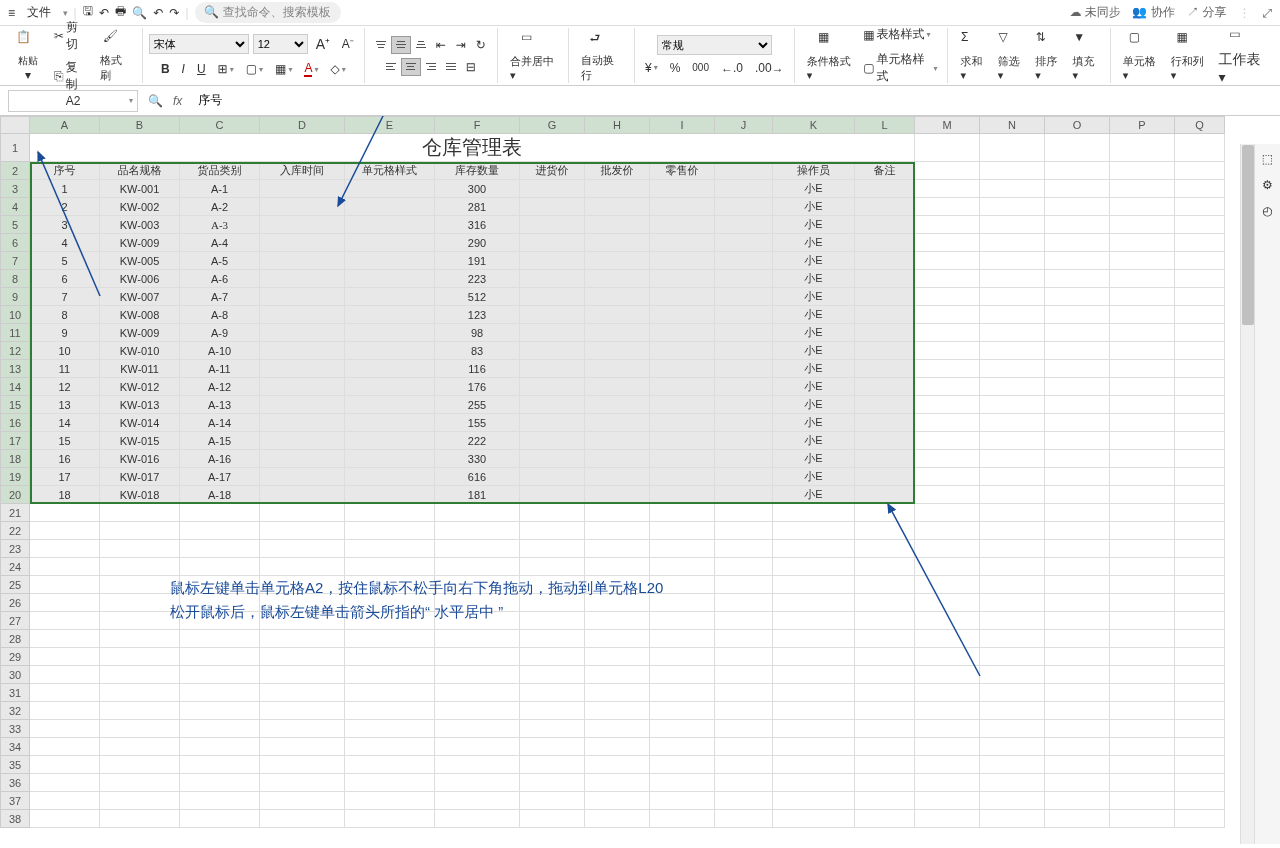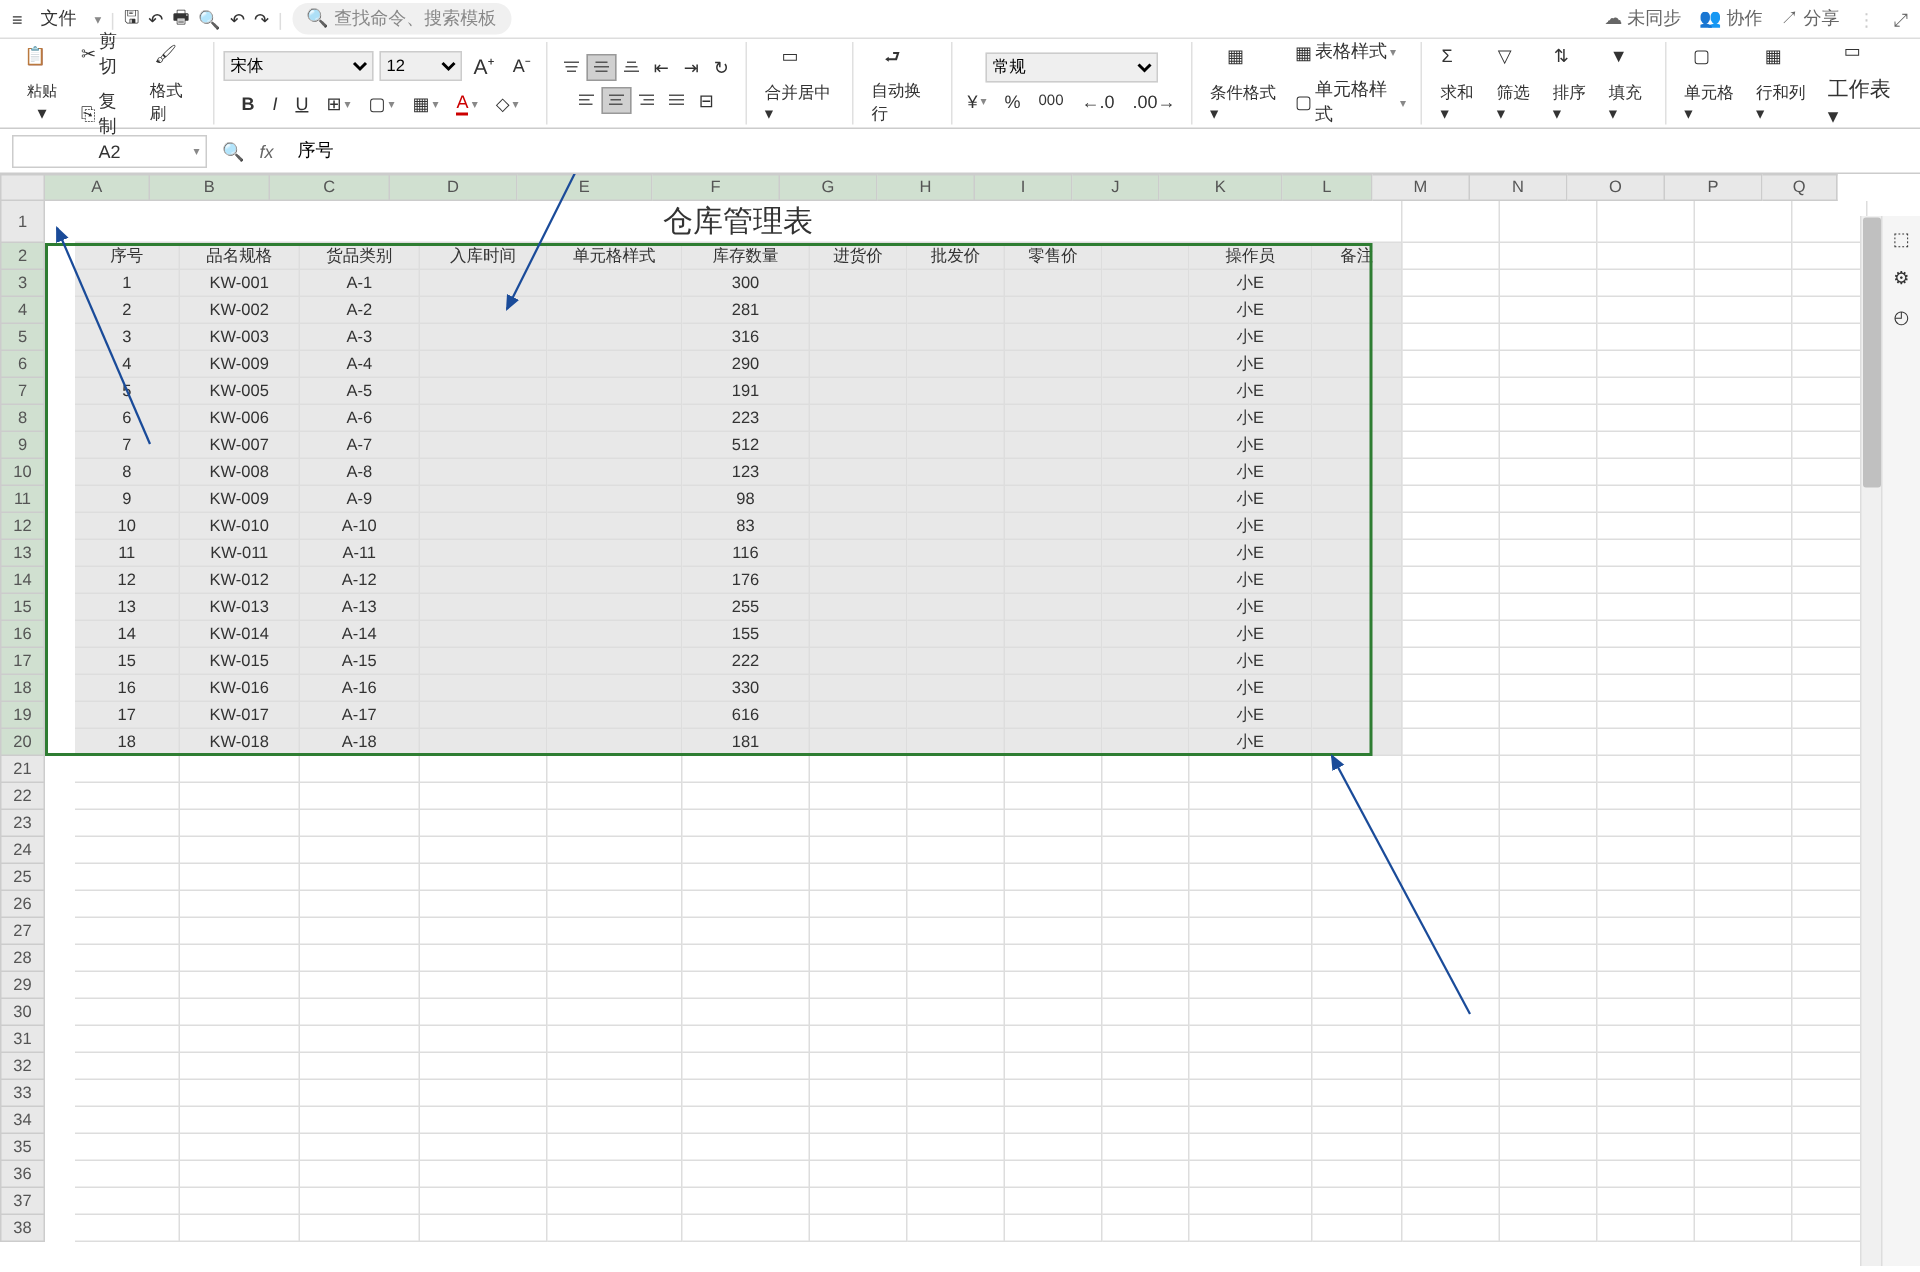--- a/index.html
+++ b/index.html
@@ -34,21 +34,21 @@
 .col-headers{height:18px;display:flex;}
 .corner{width:30px;height:18px;background:#e8e8e8;border:1px solid #ccc;}
 .col-h{height:18px;background:#e8e8e8;border:1px solid #ccc;border-left:none;display:flex;align-items:center;justify-content:center;font-size:11px;color:#555;}
 .col-h.sel{background:#d0e0d0;}
 .rows-container{display:flex;height:702px;}
 .row-headers{width:30px;}
 .row-h{height:18px;background:#e8e8e8;border:1px solid #ccc;border-top:none;display:flex;align-items:center;justify-content:center;font-size:11px;color:#555;}
 .row-h.sel{background:#d0e0d0;}
 .row-h.tall{height:28px;}
 .cells{flex:1;position:relative;}
-.cell-row{display:flex;height:18px;margin-left:20px;}
+.cell-row{display:flex;height:18px;}
 .cell-row.tall{height:28px;}
 .cell{border-right:1px solid #ddd;border-bottom:1px solid #ddd;display:flex;align-items:center;justify-content:center;font-size:11px;overflow:hidden;white-space:nowrap;}
 .title-cell{font-size:20px;font-family:"SimSun",serif;justify-content:center;}
 .data-cell{background:#e8e8e8;}
 .selection-border{position:absolute;border:2px solid #2e7d32;pointer-events:none;z-index:10;}
 .arrow{position:absolute;z-index:20;pointer-events:none;}
 .annotation{position:absolute;color:#1a4b99;font-size:15px;line-height:1.6;z-index:20;}
 .side-panel{position:absolute;right:0;top:144px;width:26px;height:700px;background:#f5f5f5;border-left:1px solid #ddd;display:flex;flex-direction:column;align-items:center;gap:12px;padding-top:8px;}
 .vscroll{position:absolute;right:26px;top:144px;width:14px;height:700px;background:#f0f0f0;border-left:1px solid #ddd;}
 .vscroll-thumb{width:12px;height:180px;background:#c0c0c0;margin:1px;border-radius:2px;}
@@ -396,21 +396,21 @@
           <div class="cell data-cell" style="width: 60px;"></div>
           <div class="cell" style="width: 65px;"></div>
           <div class="cell" style="width: 65px;"></div>
           <div class="cell" style="width: 65px;"></div>
           <div class="cell" style="width: 65px;"></div>
           <div class="cell" style="width: 50px;"></div>
         </div>
         <div class="cell-row">
           <div class="cell data-cell" style="width: 70px;">3</div>
           <div class="cell data-cell" style="width: 80px;">KW-003</div>
-          <div class="cell data-cell" style="width: 80px;">A-3</div>
+          <div class="cell data-cell" style="width: 80px; font-family: Liberation Serif, serif;">A-3</div>
           <div class="cell data-cell" style="width: 85px;"></div>
           <div class="cell data-cell" style="width: 90px;"></div>
           <div class="cell data-cell" style="width: 85px;">316</div>
           <div class="cell data-cell" style="width: 65px;"></div>
           <div class="cell data-cell" style="width: 65px;"></div>
           <div class="cell data-cell" style="width: 65px;"></div>
           <div class="cell data-cell" style="width: 58px;"></div>
           <div class="cell data-cell" style="width: 82px;">小E</div>
           <div class="cell data-cell" style="width: 60px;"></div>
           <div class="cell" style="width: 65px;"></div>
@@ -1056,20 +1056,24 @@
         </marker>
       </defs>
       <line x1="70" y1="160" x2="8" y2="16" stroke="#1a4b99" stroke-width="1.5" marker-end="url(#ah1)"></line>
     </svg>
   <svg class="arrow" style="left:330px;top:-60px" width="100" height="160">
       <line x1="80" y1="6" x2="8" y2="150" stroke="#1a4b99" stroke-width="1.5" marker-end="url(#ah1)"></line>
     </svg>
   <svg class="arrow" style="left:880px;top:380px" width="120" height="200">
       <line x1="100" y1="180" x2="8" y2="8" stroke="#1a4b99" stroke-width="1.5" marker-end="url(#ah1)"></line>
     </svg>
+  <div class="annotation" style="left:170px;top:460px">
+    <div>鼠标左键单击单元格A2，按住鼠标不松手向右下角拖动，拖动到单元格L20</div>
+    <div>松开鼠标后，鼠标左键单击箭头所指的“ 水平居中 ”</div>
+  </div>
 </div>
 
 <div class="vscroll">
     <div class="vscroll-thumb"></div>
   </div>
 <div class="side-panel">
   <span>⬚</span>
   <span>⚙</span>
   <span>◴</span>
 </div>

